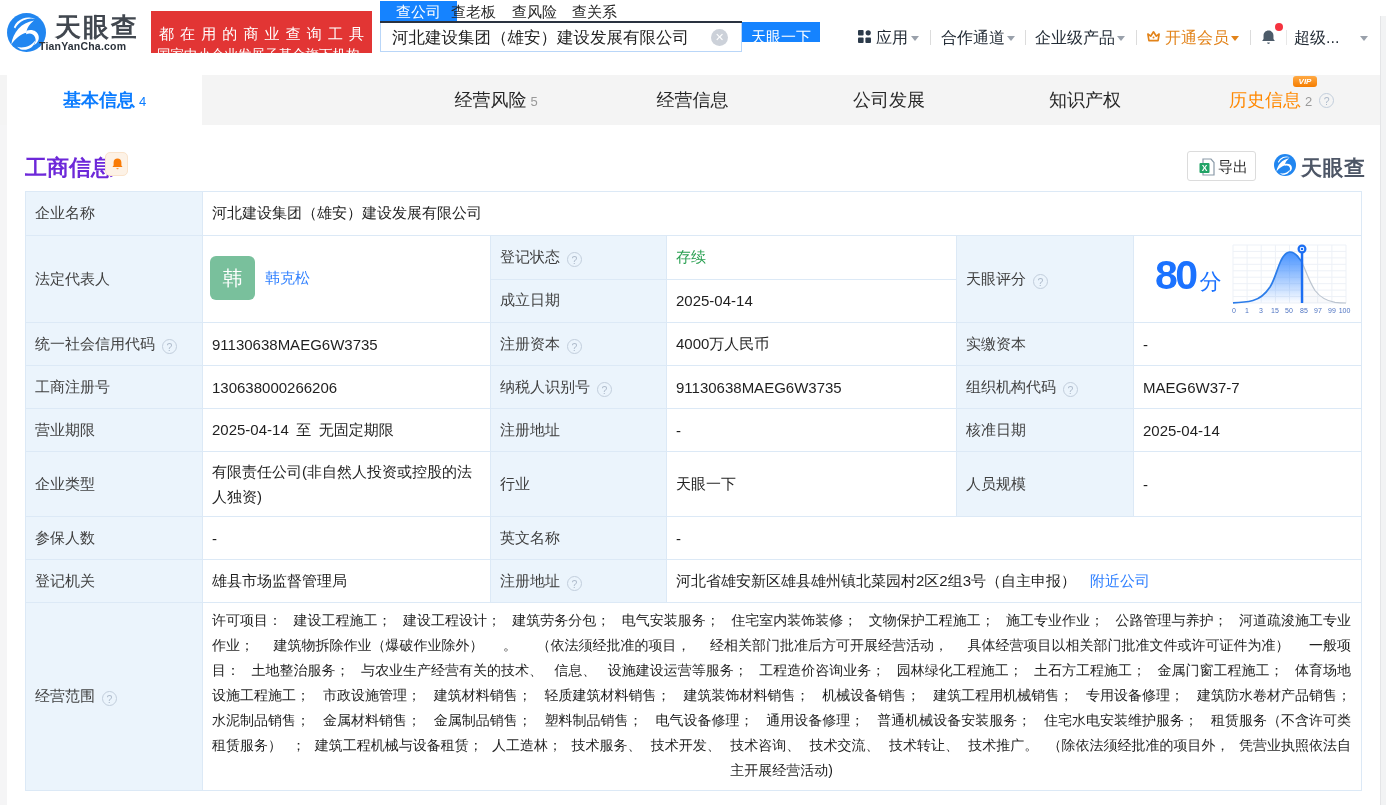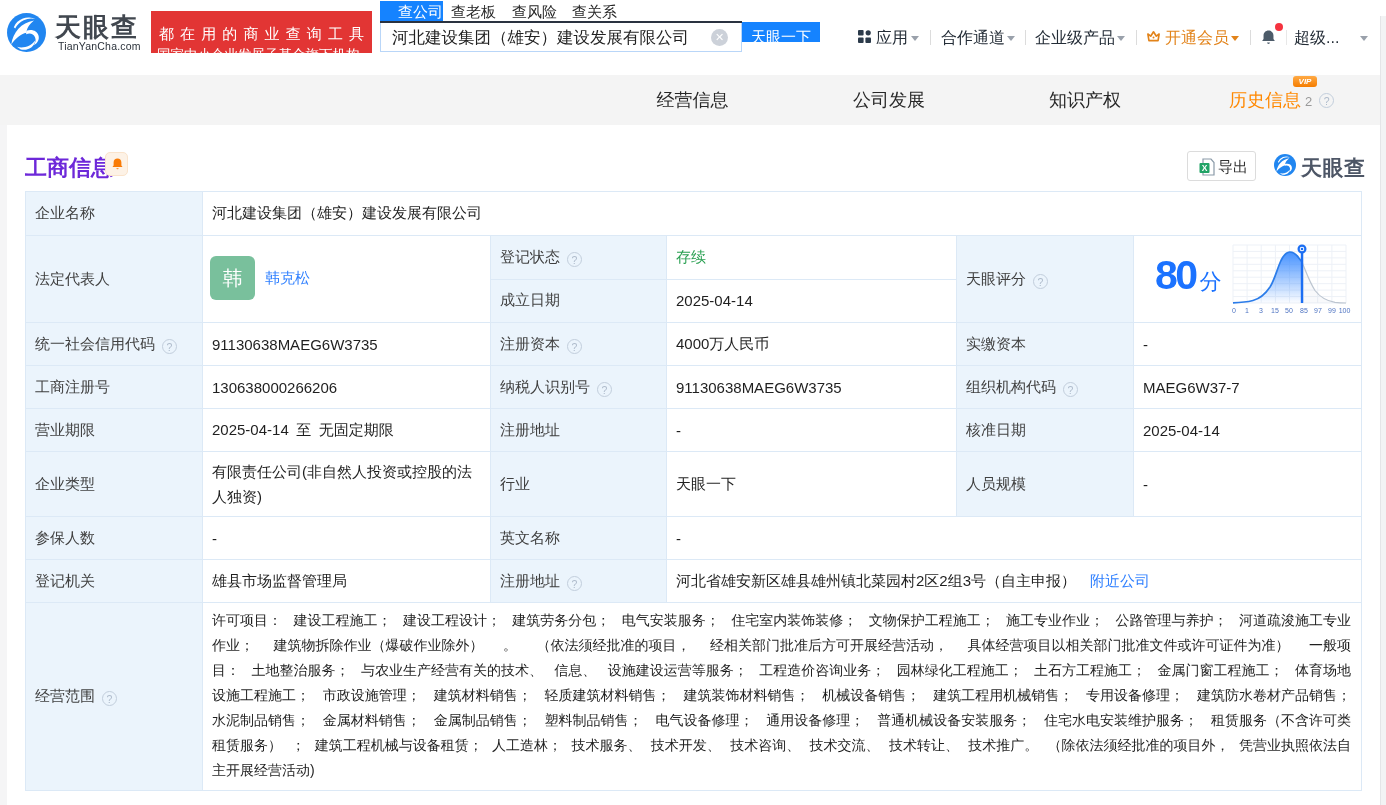--- a/index.html
+++ b/index.html
@@ -2,26 +2,26 @@
 <html><head><meta charset="utf-8">
 <style>
 *{margin:0;padding:0;box-sizing:border-box}
 html,body{width:1386px;height:805px;overflow:hidden;background:#fff;
   font-family:"Liberation Sans",sans-serif;-webkit-font-smoothing:antialiased}
 .abs{position:absolute}
 body{position:relative}
 
 #hdr{position:absolute;left:0;top:0;width:1386px;height:75px;background:#fff}
 #logoTxt{position:absolute;left:55px;top:10px;font-size:26px;font-weight:bold;color:#41474f;letter-spacing:2px}
-#logoSub{position:absolute;left:58px;top:40px;font-size:10.5px;font-weight:normal;color:#2b323b;letter-spacing:.2px}
+#logoSub{position:absolute;left:39px;top:40px;font-size:10.5px;font-weight:bold;color:#2b323b;letter-spacing:.2px}
 #redbox{position:absolute;left:151px;top:11px;width:221px;height:42px;background:#e23534;color:#fff}
 #redbox .l1{margin:14px 8px 0;font-size:15px;white-space:nowrap;text-align:justify;text-align-last:justify;letter-spacing:0}
 #redbox .l2{margin:2px 0 0 6px;font-size:13.5px;white-space:nowrap;letter-spacing:0}
 .stab{position:absolute;top:1px;height:21px;font-size:15px;line-height:21px;color:#272727}
-#stab1{left:380px;width:63px;background:#1583ff;color:#fff;text-align:right}
+#stab1{left:380px;width:77px;background:#1583ff;color:#fff;text-align:center}
 #sline{position:absolute;left:380px;top:21px;width:362px;height:2px;background:#2a3240}
 #sinput{position:absolute;left:380px;top:23px;width:362px;height:29px;background:#fff;border:1px solid #b9d6f8;border-top:none;font-size:16.5px;line-height:28px;color:#222;padding-left:11px;white-space:nowrap;overflow:hidden}
 #sclear{position:absolute;left:711px;top:29px;width:17px;height:17px;border-radius:50%;background:#ccd1d9;color:#fff;font-size:11px;line-height:17px;text-align:center}
 #sbtn{position:absolute;left:742px;top:22px;width:78px;height:20px;background:#1583ff;color:#fff;font-size:15px;line-height:30px;text-align:center}
 .hnav{position:absolute;top:29px;height:17px;font-size:16px;line-height:17px;color:#242d37;white-space:nowrap}
 .sep{position:absolute;top:30px;width:1px;height:15px;background:#dcdcdc}
 .arr{position:absolute;width:0;height:0;border-left:4.5px solid transparent;border-right:4.5px solid transparent;border-top:5px solid #9aa1ab;top:36px}
 
 #tabs{position:absolute;left:0;top:75px;width:1380px;height:50px;background:#f4f4f4}
 .tab{position:absolute;top:0;height:50px;line-height:50px;text-align:center;font-size:18px;color:#272727}
@@ -98,20 +98,22 @@
     <path d="M12,2 C8,2 5,5 5,9 L5,14 L3,17 L21,17 L19,14 L19,9 C19,5 16,2 12,2 Z"></path>
     <path d="M10,19 a2,2 0 0 0 4,0 Z"></path>
   </svg>
   <div class="abs" style="left:1275px;top:23px;width:8px;height:8px;border-radius:50%;background:#f5333f"></div>
   <div class="sep" style="left:1286px;background:#e8e8e8"></div>
   <div class="hnav" style="left:1294px">超级...</div>
   <div class="arr" style="left:1360px"></div>
 </div>
 
 <div id="tabs">
+  <div class="tab" id="tab1" style="left:7px;width:195px">基本信息<span class="n">4</span></div>
+  <div class="tab" style="left:398px;width:196px">经营风险<span class="n">5</span></div>
   <div class="tab" style="left:594px;width:197px">经营信息</div>
   <div class="tab" style="left:791px;width:196px">公司发展</div>
   <div class="tab" style="left:987px;width:196px">知识产权</div>
   <div class="tab" id="tab7" style="left:1183px;width:197px">历史信息<span class="n">2</span><span class="q" style="vertical-align:1px">?</span></div>
   <div class="abs" style="left:1293px;top:1px;width:24px;height:11px;background:linear-gradient(180deg,#ffaa45,#f57d00);border-radius:3px;color:#fff;font-size:8px;font-weight:bold;font-style:italic;text-align:center;line-height:11px">VIP</div>
 </div>
 <div id="pagebg"></div>
 <div class="abs" style="left:7px;top:802px;width:1373px;height:3px;background:#eef0f2"></div>
 <div id="scrollbar"></div>
 
@@ -245,21 +247,21 @@
     <tr style="height:43px">
           <td class="lb">登记机关</td>
           <td>雄县市场监督管理局</td>
           <td class="lb">注册地址<span class="q">?</span></td>
           <td colspan="3">河北省雄安新区雄县雄州镇北菜园村2区2组3号（自主申报）<a style="margin-left:14px">附近公司</a></td>
         </tr>
     <tr style="height:188px">
           <td class="lb">经营范围<span class="q">?</span></td>
       <td colspan="5" class="ct" style="vertical-align:top">
             <div style="padding:5px 10px 0 9px;line-height:25px;font-size:14px" id="scope">
-        <style>#scope div{white-space:pre;text-align:left}</style>
+        <style>#scope div{white-space:pre;text-align:center}</style>
         <div style="word-spacing:7.55px">许可项目： 建设工程施工； 建设工程设计； 建筑劳务分包； 电气安装服务； 住宅室内装饰装修； 文物保护工程施工； 施工专业作业； 公路管理与养护； 河道疏浚施工专业</div>
         <div style="word-spacing:15.61px">作业； 建筑物拆除作业（爆破作业除外） 。 （依法须经批准的项目， 经相关部门批准后方可开展经营活动， 具体经营项目以相关部门批准文件或许可证件为准） 一般项</div>
         <div style="word-spacing:7.55px">目： 土地整治服务； 与农业生产经营有关的技术、 信息、 设施建设运营等服务； 工程造价咨询业务； 园林绿化工程施工； 土石方工程施工； 金属门窗工程施工； 体育场地</div>
         <div style="word-spacing:8.98px">设施工程施工； 市政设施管理； 建筑材料销售； 轻质建筑材料销售； 建筑装饰材料销售； 机械设备销售； 建筑工程用机械销售； 专用设备修理； 建筑防水卷材产品销售；</div>
         <div style="word-spacing:8.98px">水泥制品销售； 金属材料销售； 金属制品销售； 塑料制品销售； 电气设备修理； 通用设备修理； 普通机械设备安装服务； 住宅水电安装维护服务； 租赁服务（不含许可类</div>
         <div style="word-spacing:5.47px">租赁服务） ； 建筑工程机械与设备租赁； 人工造林； 技术服务、 技术开发、 技术咨询、 技术交流、 技术转让、 技术推广。 （除依法须经批准的项目外， 凭营业执照依法自</div>
         <div>主开展经营活动)</div>
             </div>
           </td>
         </tr>

